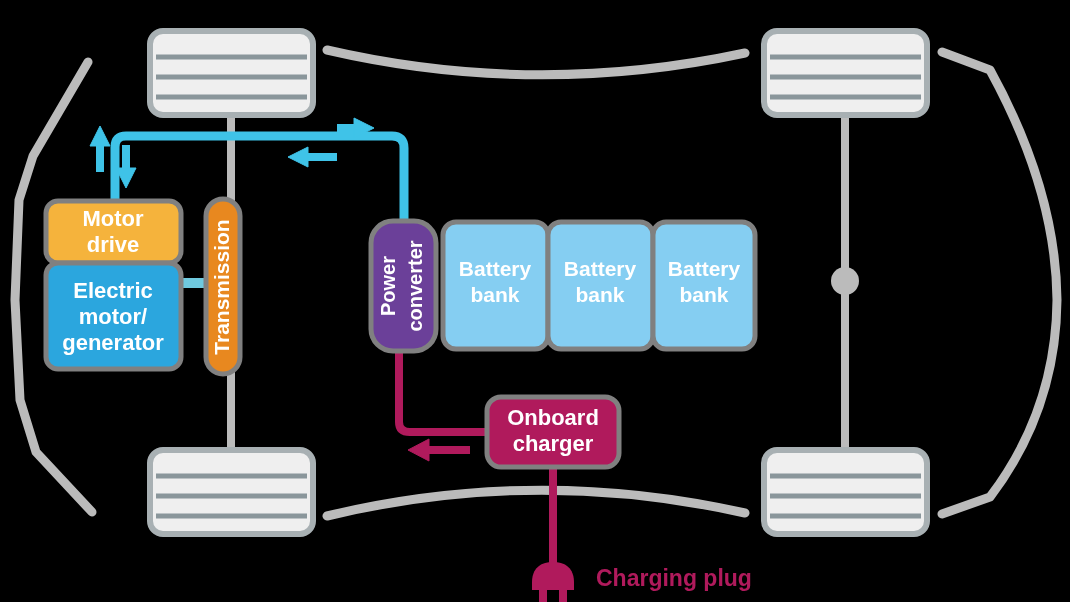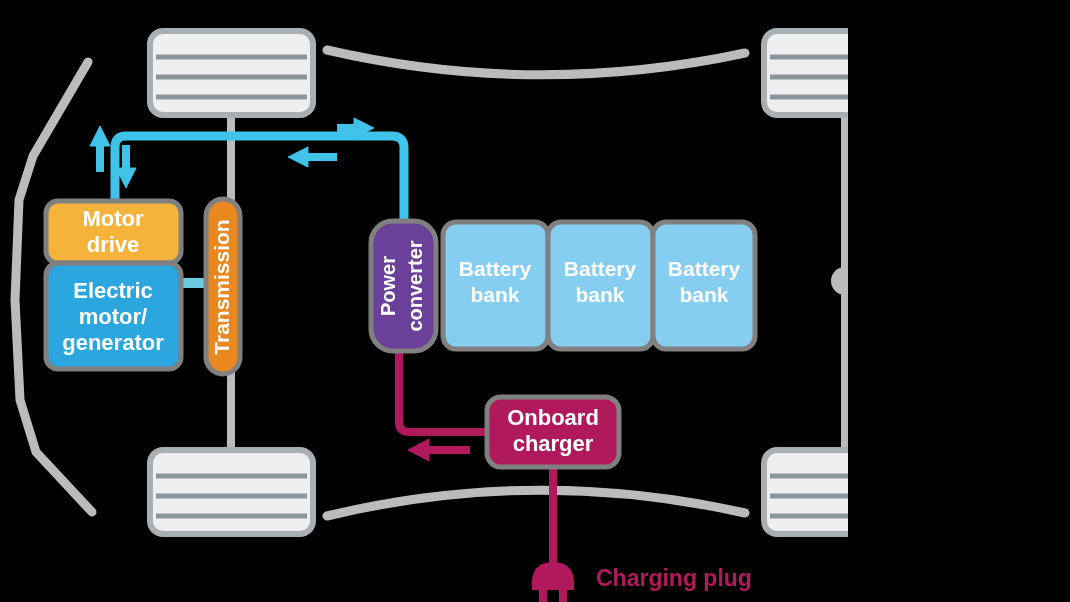--- a/index.html
+++ b/index.html
@@ -6,21 +6,21 @@
   html, body {
     margin: 0;
     padding: 0;
     background: #000000;
   }
   body {
     font-family: "Liberation Sans", sans-serif;
   }
   #stage {
     position: relative;
-    width: 848px;
+    width: 1070px;
     height: 602px;
     background: #000000;
     overflow: hidden;
   }
   #stage svg {
     position: absolute;
     top: 0;
     left: 0;
     width: 1070px;
     height: 602px;

